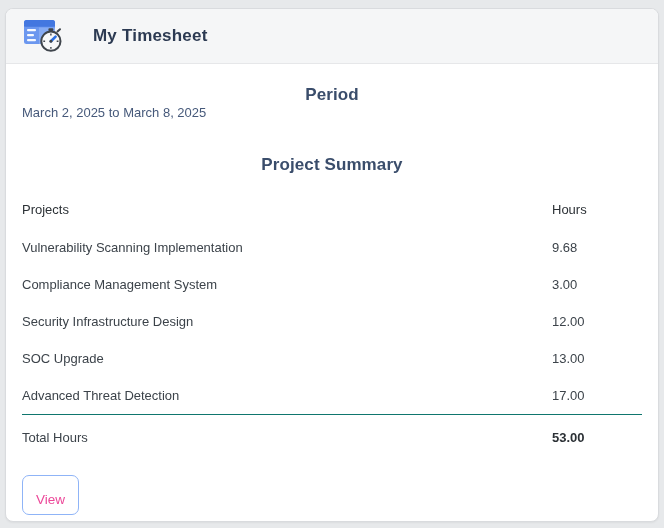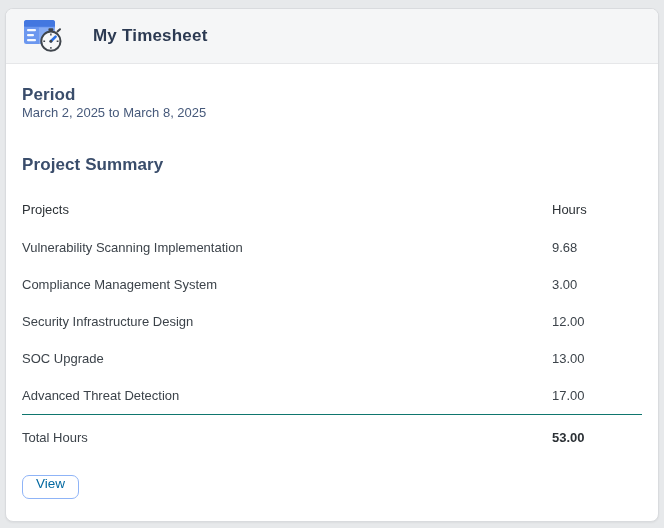--- a/index.html
+++ b/index.html
@@ -18,35 +18,35 @@
   .card-header {
     height:54px; display:flex; align-items:center; padding:0 16px;
     background:#f5f6f7; border-bottom:1px solid #e6e7e9;
   }
   .icon-wrap { width:44px; height:38px; margin-right:10px; display:flex; align-items:center; }
   .card-title {
     font-size:17px; font-weight:700; color:#2c3a52; margin:17px; letter-spacing:.2px;
   }
   .card-body { padding:0 16px; }
   .section-heading {
-    font-size:17px; font-weight:600; color:#3a4d6b; margin:0; letter-spacing:.1px;
+    font-size:17px; font-weight:600; color:#3a4d6b; margin:0; letter-spacing:.1px;text-align:center;
   }
   .period-heading { padding-top:21px; }
   .period-value { font-size:13px; color:#46597a; }
   .summary-heading { padding-top:35px; }
   .tbl { margin-top:14px; font-size:13px; color:#3c434a; }
   .tbl-row { display:flex; align-items:center; height:37px; }
   .tbl-header-row { height:40px; font-weight:400; color:#2c3136; }
   .cell-project { flex:1; padding-right:10px; }
   .cell-hours { width:90px; }
   .total-row { border-top:1px solid #0f766e; height:45px; }
   .total-value { font-weight:700; color:#2c3136; }
   .view-btn {
-    margin-top:15px; padding:0 13px 7px 13px;
-    background:#ffffff; color:#0369a1;
+    margin-top:15px; padding:16px 13px 7px 13px;
+    background:#ffffff; color:#ec4899;
     border:1px solid #8fb4f7; border-radius:7px;
     font-size:13.5px; font-family:inherit; cursor:pointer;
   }
 </style>
 </head>
 <body>
 
 <div class="page">
   <div class="card">
 

